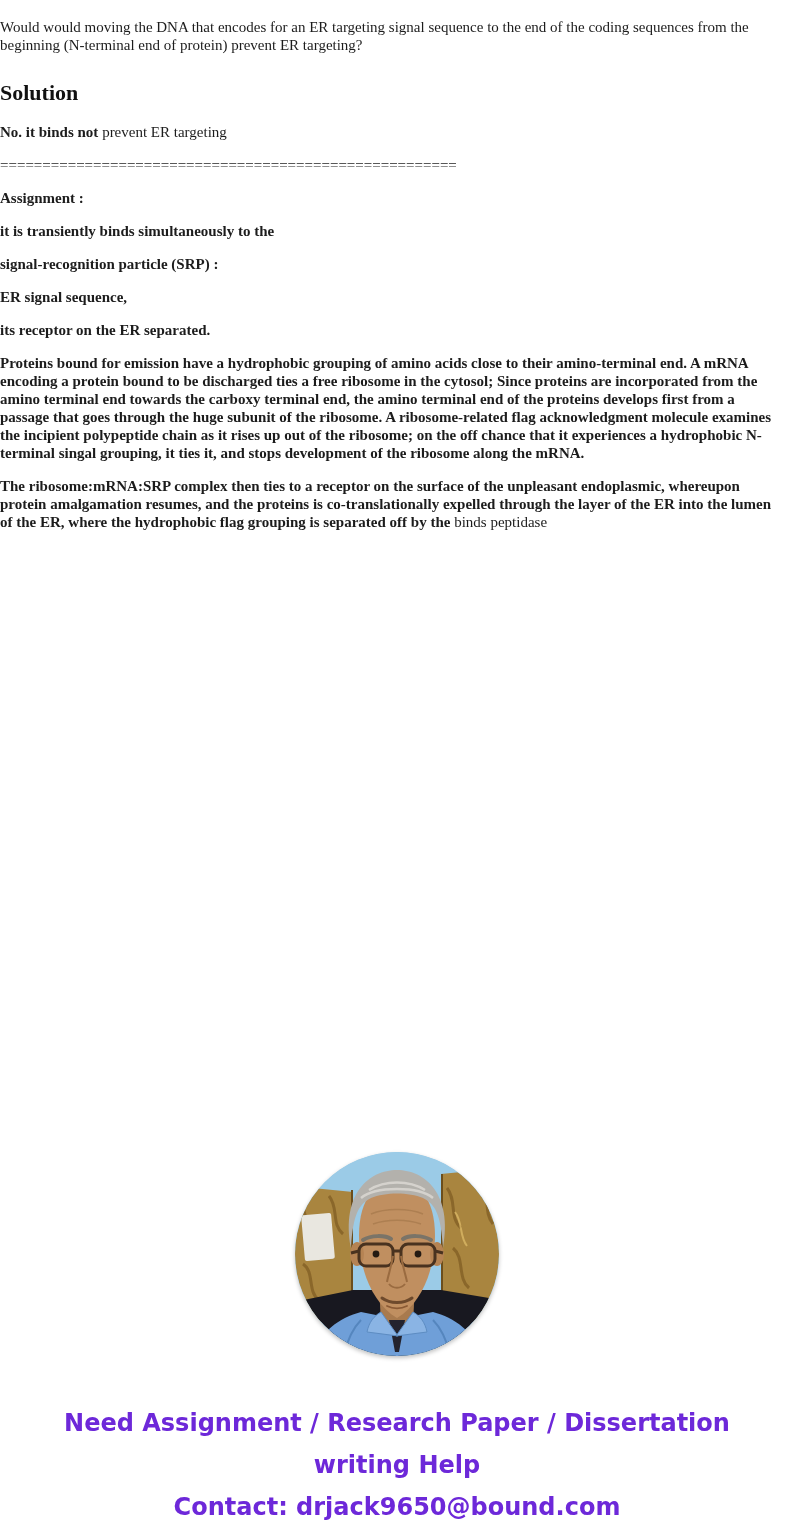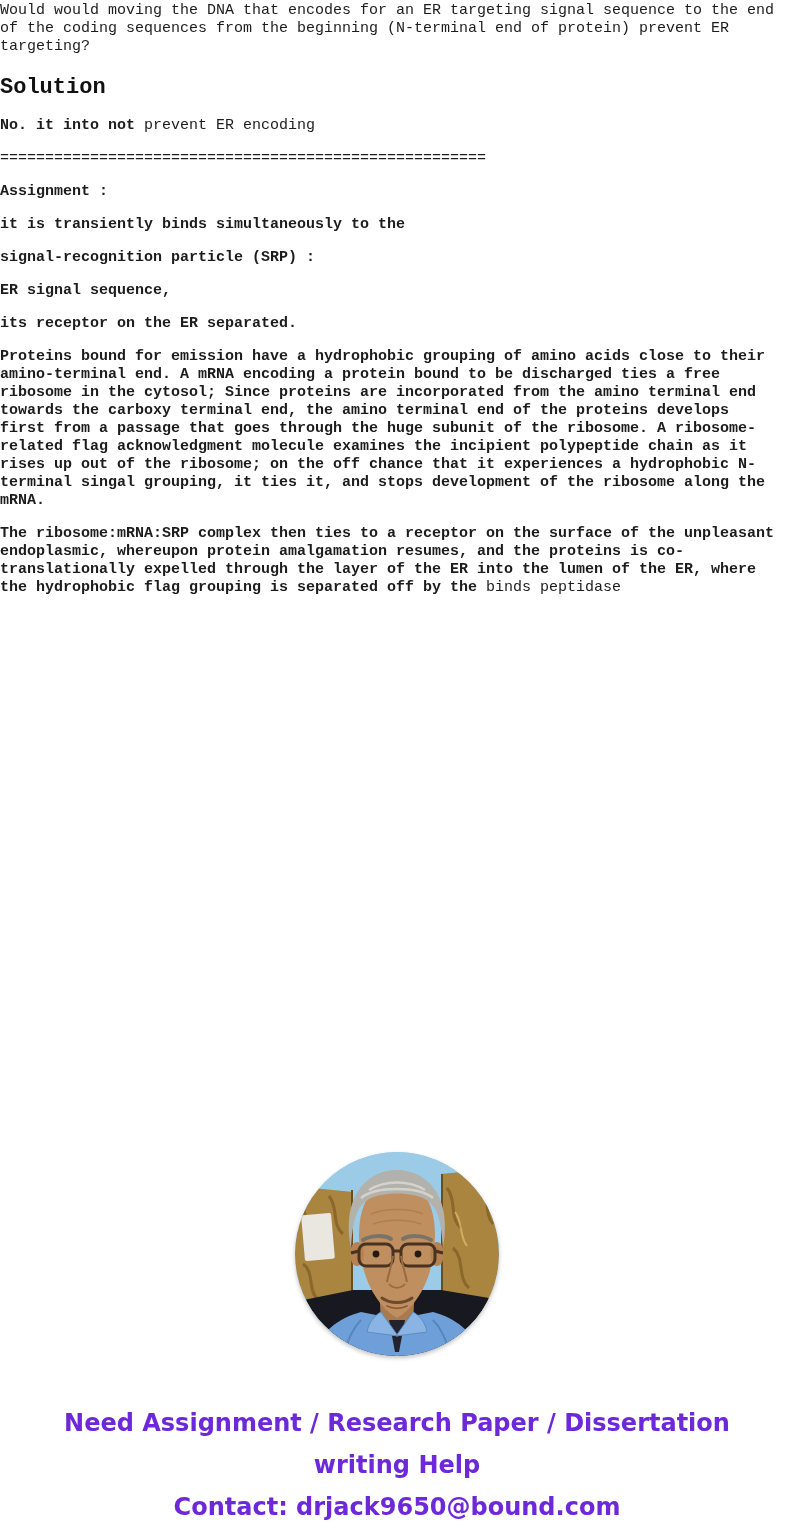--- a/index.html
+++ b/index.html
@@ -4,33 +4,33 @@
 <style>
   html, body { margin: 0; padding: 0; background: #ffffff; }
   body {
     width: 794px; height: 1523px;
     font-family: "Liberation Serif", serif;
     color: #1c1c1c;
     position: relative;
     overflow: hidden;
   }
   .doc {
-    position: absolute; top: 0; left: 0;
-    width: 778px;  font-family: Liberation Mono, monospace;
+    position: absolute; top: 16px; left: 0;
+    width: 778px; 
   }
   .doc p {
     font-size: 15px;
     line-height: 1.2;
     margin: 15px 0;
   }
   .doc p:first-child { margin-top: 2px; }
   h2.solution {
     font-size: 22px;
     font-weight: bold;
-    margin: 19px 0 17px 0;
+    margin: 26px 0 17px 0;
     color: #111111;
   }
   .b { font-weight: bold; }
   .divider { letter-spacing: 0; white-space: nowrap; }
   .avatar-wrap {
     position: absolute;
     top: 1152px;
     left: 0; width: 794px;
     display: flex; justify-content: center;
   }
@@ -55,21 +55,21 @@
   .footer .line1 { max-width: 760px; margin: 0 auto; }
 </style>
 </head>
 <body>
 
 <div class="doc">
   <p>Would would moving the DNA that encodes for an ER targeting signal sequence to the end of the coding sequences from the beginning (N-terminal end of protein) prevent ER targeting?</p>
 
   <h2 class="solution">Solution</h2>
 
-  <p><span class="b">No. it into not </span><span>prevent ER encoding</span></p>
+  <p><span class="b">No. it binds not </span><span>prevent ER targeting</span></p>
 
   <p class="divider">======================================================</p>
 
   <p class="b">Assignment :</p>
 
   <p class="b">it is transiently binds simultaneously to the</p>
 
   <p class="b">signal-recognition particle (SRP) :</p>
   <p class="b">ER signal sequence,</p>
   <p class="b">its receptor on the ER separated.</p>

